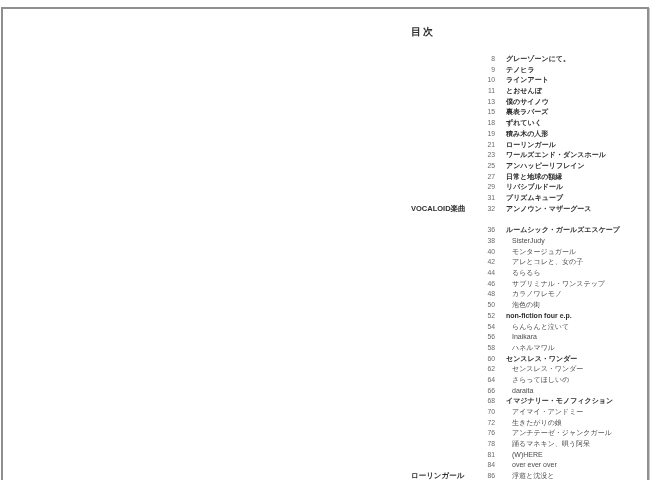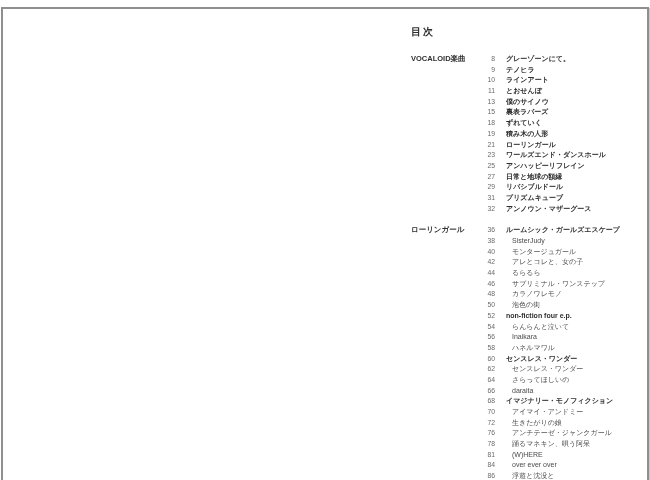--- a/index.html
+++ b/index.html
@@ -29,21 +29,21 @@
   }
   .toc-title {
     font-size: 10px;
     font-weight: 700;
     color: #2f2f2f;
     letter-spacing: 2px;
     margin: 0 0 15px 3px;
   }
   .section {
     display: flex;
-    align-items: flex-start;
+    align-items: flex-end;
     margin-bottom: 11px;
   }
   .section-label {
     width: 70px;
     flex-shrink: 0;
     font-size: 7.5px;
     font-weight: 700;
     color: #2f2f2f;
     line-height: 10.7px;
     margin-left: 3px;

